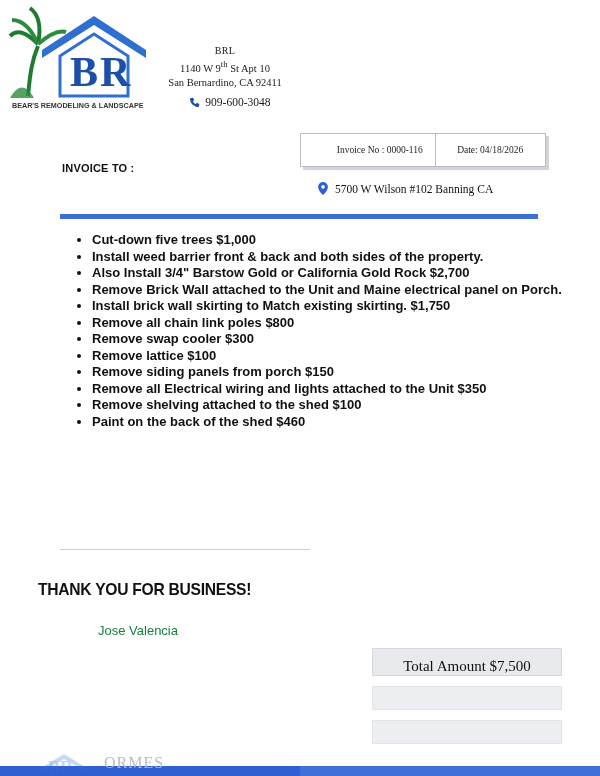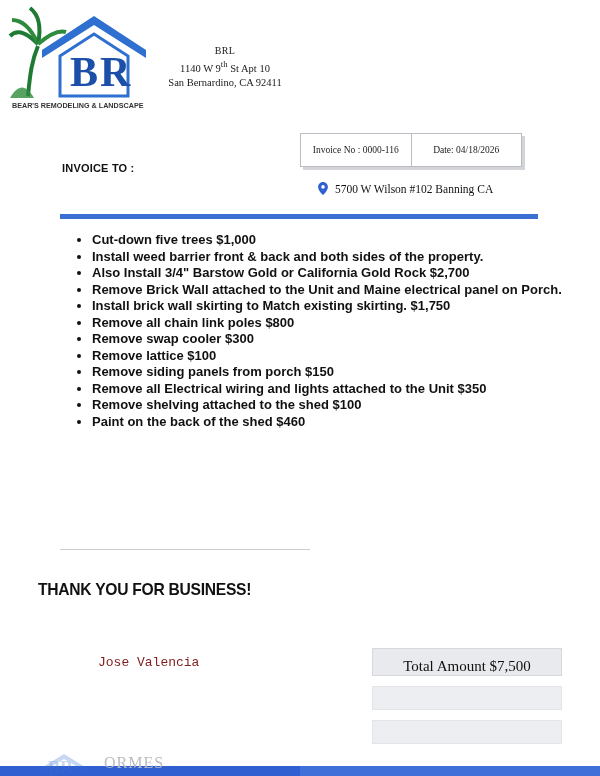--- a/index.html
+++ b/index.html
@@ -94,20 +94,21 @@
     position: absolute;
     left: 300px;
     top: 133px;
     width: 220px;
     height: 32px;
     border: 1px solid #b9bcc2;
     background: #ffffff;
     box-shadow: 3px 3px 0 #d2d4d8;
     display: flex;
     align-items: stretch;
+    padding-left: 24px;
   }
   .meta-cell {
     flex: 1;
     display: flex;
     align-items: center;
     justify-content: center;
     font-family: "Liberation Serif", serif;
     font-size: 9.5px;
     color: #222;
   }
@@ -189,24 +190,23 @@
     letter-spacing: -0.3px;
     color: #111;
     font-family: "Liberation Sans", sans-serif;
     transform: scaleX(0.92);
     transform-origin: left top;
   }
   .signature {
     position: absolute;
     left: 98px;
     top: 623px;
-    font-family: Liberation Mono, monospace;
+    font-family: Liberation Sans, sans-serif;
     font-size: 13px;
-    color: #7f1d1d;
-    margin-top: 32px;
+    color: #15803d;
   }
 
   
   .total-box {
     position: absolute;
     left: 372px;
     top: 648px;
     width: 188px;
     height: 26px;
     background: #e9eaee;
@@ -301,20 +301,28 @@
     </div>
 
     <div class="company-block">
       <div class="company-name">BRL</div>
       <div class="company-addr1">
         <span>1140 W 9</span><sup>th</sup><span> St Apt 10</span>
       </div>
       <div class="company-addr2">San Bernardino, CA 92411</div>
     </div>
 
+    <div class="phone-line">
+      <span class="phone-icon">
+        <svg width="11" height="11" viewBox="0 0 16 16">
+            <path d="M3 1.5 L6 1 L7.5 4.5 L5.8 6 C6.6 7.8 8.2 9.4 10 10.2 L11.5 8.5 L15 10 L14.5 13 C14.5 14 13.5 14.8 12.3 14.6 C6.5 13.6 2.4 9.5 1.4 3.7 C1.2 2.5 2 1.6 3 1.5 Z" fill="#1b4fa8"></path>
+          </svg>
+      </span>
+      <span>909-600-3048</span>
+    </div>
 
   </div>
 
   <div class="meta-box">
     <div class="meta-cell">Invoice No : 0000-116</div>
     <div class="meta-sep"></div>
     <div class="meta-cell">Date: 04/18/2026</div>
   </div>
 
   <div class="invoice-to">INVOICE TO :</div>

